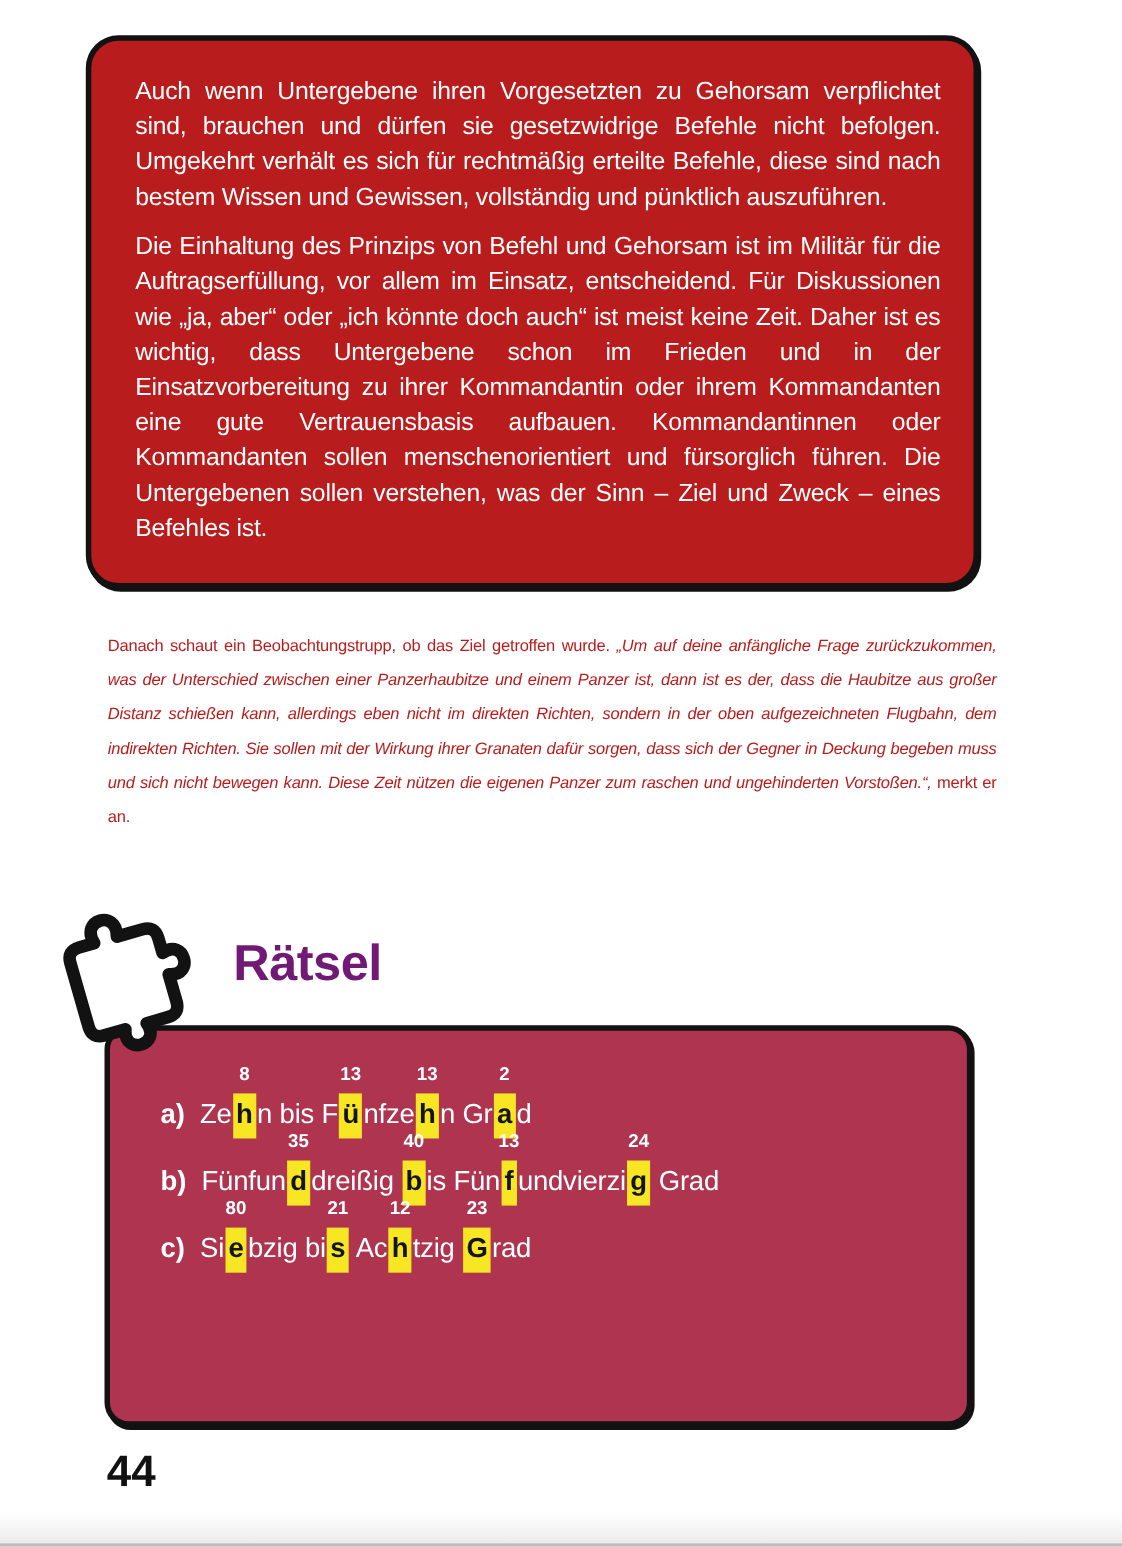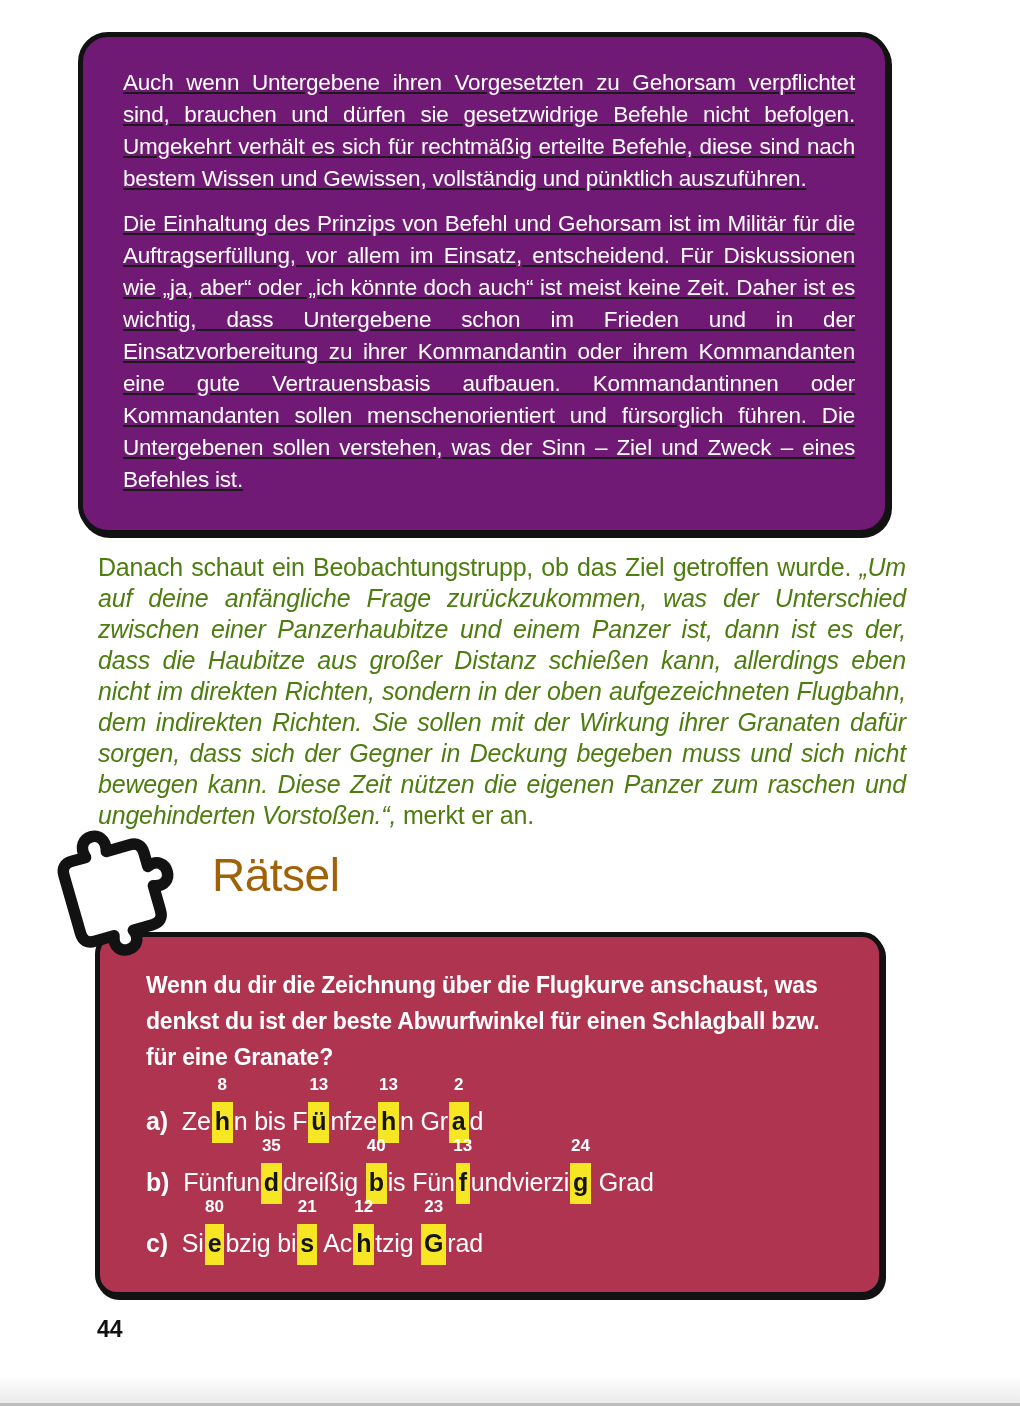--- a/index.html
+++ b/index.html
@@ -6,41 +6,41 @@
   body {
     width:1020px; height:1406px; background:#ffffff;
     font-family:"Liberation Sans","DejaVu Sans",sans-serif;
     color:#1a1a1a; overflow:hidden; position:relative;
   }
   .page { position:relative; width:1020px; height:1406px; }
 
   
   .info-box {
     position:absolute; left:78px; top:32px; width:812px; box-sizing:border-box;
-    background:#701a75; border:5px solid #121212; border-radius:30px;
-    padding:30px 30px 34px 40px; box-shadow:2px 3px 0 #121212;text-decoration:underline;
+    background:#b91c1c; border:5px solid #121212; border-radius:30px;
+    padding:30px 30px 34px 40px; box-shadow:2px 3px 0 #121212;
   }
   .info-box p {
     margin:0; color:#ffffff; font-size:22.5px; line-height:32px;
     text-align:justify; letter-spacing:-0.2px; hyphens:auto;
   }
   .info-box p + p { margin-top:13px; }
 
   
   .body-par {
-    position:absolute; left:98px; top:527px; width:808px;
-    font-size:25px; line-height:31px; text-align:justify;
-    letter-spacing:-0.2px; color:#4d7c0f; hyphens:auto;
+    position:absolute; left:98px; top:557px; width:808px;
+    font-size:15px; line-height:31px; text-align:justify;
+    letter-spacing:-0.2px; color:#b91c1c; hyphens:auto;
   }
   .body-par .quote { font-style:italic; }
 
   
   .riddle-heading {
     position:absolute; left:212px; top:848px;
-    font-size:46px; font-weight:400; color:#a16207; letter-spacing:-0.5px;
+    font-size:46px; font-weight:700; color:#701a75; letter-spacing:-0.5px;
   }
   .puzzle-icon-wrap {
     position:absolute; left:28px; top:808px; width:172px; height:172px; z-index:3;
   }
 
   
   .riddle-box {
     position:absolute; left:95px; top:932px; width:789px; height:365px;
     box-sizing:border-box; background:#ae3450; border:5px solid #121212;
     border-radius:22px; box-shadow:2px 3px 0 #121212;
@@ -61,21 +61,21 @@
     padding:5px 3px 8px; margin:0 1px;
   }
   .hl .num {
     position:absolute; top:-27px; left:50%; transform:translateX(-50%);
     color:#ffffff; font-weight:700; font-size:17px; letter-spacing:0;
   }
 
   
   .page-number {
     position:absolute; left:97px; top:1316px;
-    font-size:23px; font-weight:700; color:#111111;
+    font-size:40px; font-weight:700; color:#111111;
   }
   .page-edge {
     position:absolute; left:0; right:0; bottom:0; height:28px;
     background:linear-gradient(#ffffff, #ebebeb);
     border-bottom:3px solid #bcbcbc;
   }
 </style>
 </head>
 <body>
 
@@ -94,21 +94,20 @@
         <path d="M38,30 L48,30 C43,13 68,13 63,30 L80,30 Q88,30 88,38 L88,48
                  C104,42 104,68 88,62 L88,80 Q88,88 80,88 L66,88
                  C72,104 46,104 52,88 L38,88 Q30,88 30,80 L30,38 Q30,30 38,30 Z" fill="#ffffff" stroke="#121212" stroke-width="8" stroke-linejoin="round"></path>
       </g>
     </svg>
   </div>
 
   <div class="riddle-heading">Rätsel</div>
 
   <div class="riddle-box">
-    <p class="riddle-question">Wenn du dir die Zeichnung über die Flugkurve anschaust, was denkst du ist der beste Abwurfwinkel für einen Schlagball bzw. für eine Granate?</p>
     <div class="riddle-options">
         <div class="option"><span class="opt-label">a)</span>Ze<span class="hl">h<span class="num">8</span></span>n bis F<span class="hl">ü<span class="num">13</span></span>nfze<span class="hl">h<span class="num">13</span></span>n Gr<span class="hl">a<span class="num">2</span></span>d</div>
         <div class="option"><span class="opt-label">b)</span>Fünfun<span class="hl">d<span class="num">35</span></span>dreißig <span class="hl">b<span class="num">40</span></span>is Fün<span class="hl">f<span class="num">13</span></span>undvierzi<span class="hl">g<span class="num">24</span></span> Grad</div>
         <div class="option"><span class="opt-label">c)</span>Si<span class="hl">e<span class="num">80</span></span>bzig bi<span class="hl">s<span class="num">21</span></span> Ac<span class="hl">h<span class="num">12</span></span>tzig <span class="hl">G<span class="num">23</span></span>rad</div>
       </div>
   </div>
 
   <div class="page-number">44</div>
 
   <div class="page-edge"></div>

